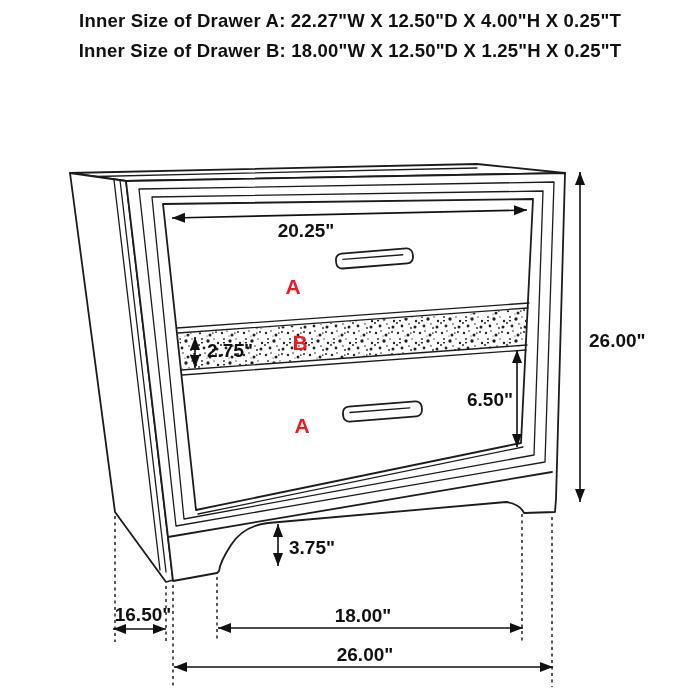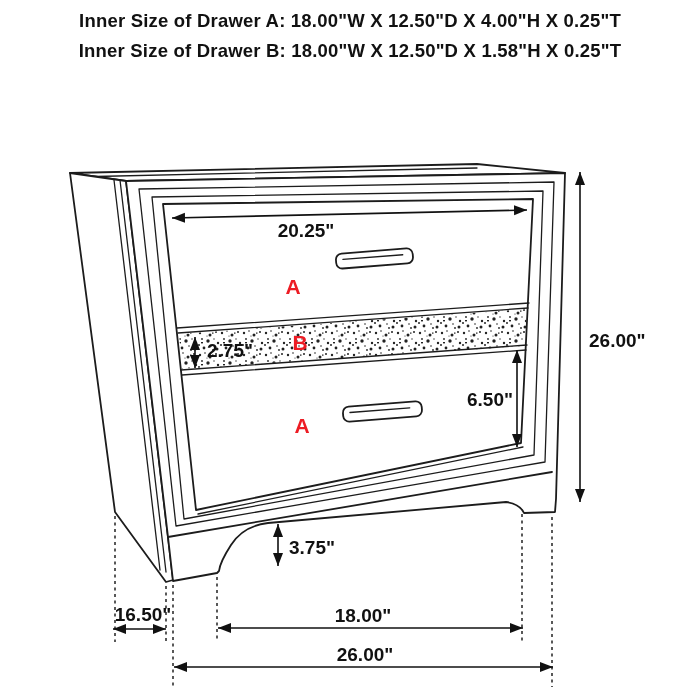--- a/index.html
+++ b/index.html
@@ -15,22 +15,22 @@
   .dot{stroke:#222;stroke-width:1.5;fill:none;stroke-dasharray:3 3.5;}
   .dimtext{font-family:"Liberation Sans",sans-serif;font-size:19px;font-weight:bold;fill:#111;}
   .redtext{font-family:"Liberation Sans",sans-serif;font-size:21px;font-weight:bold;fill:#ed1c24;}
 </style>
 </head>
 <body>
 
 <div class="stage">
 
   <div class="title-block">
-    <div>Inner Size of Drawer A: 18.00"W X 12.50"D X 4.00"H X 0.25"T</div>
-    <div>Inner Size of Drawer B: 18.00"W X 12.50"D X 1.58"H X 0.25"T</div>
+    <div>Inner Size of Drawer A: 22.27"W X 12.50"D X 4.00"H X 0.25"T</div>
+    <div>Inner Size of Drawer B: 18.00"W X 12.50"D X 1.25"H X 0.25"T</div>
   </div>
 
   <svg width="700" height="700" viewBox="0 0 700 700">
     <defs>
       <marker id="ah" markerUnits="userSpaceOnUse" markerWidth="14" markerHeight="11" refX="13" refY="5" orient="auto-start-reverse">
         <path d="M0,0 L13,5 L0,10 Z" fill="#111"></path>
       </marker>
       <pattern id="speck" width="22" height="22" patternUnits="userSpaceOnUse">
         <circle cx="2" cy="3" r="1.2" fill="#222"></circle>
         <circle cx="7" cy="1" r="0.8" fill="#222"></circle>

